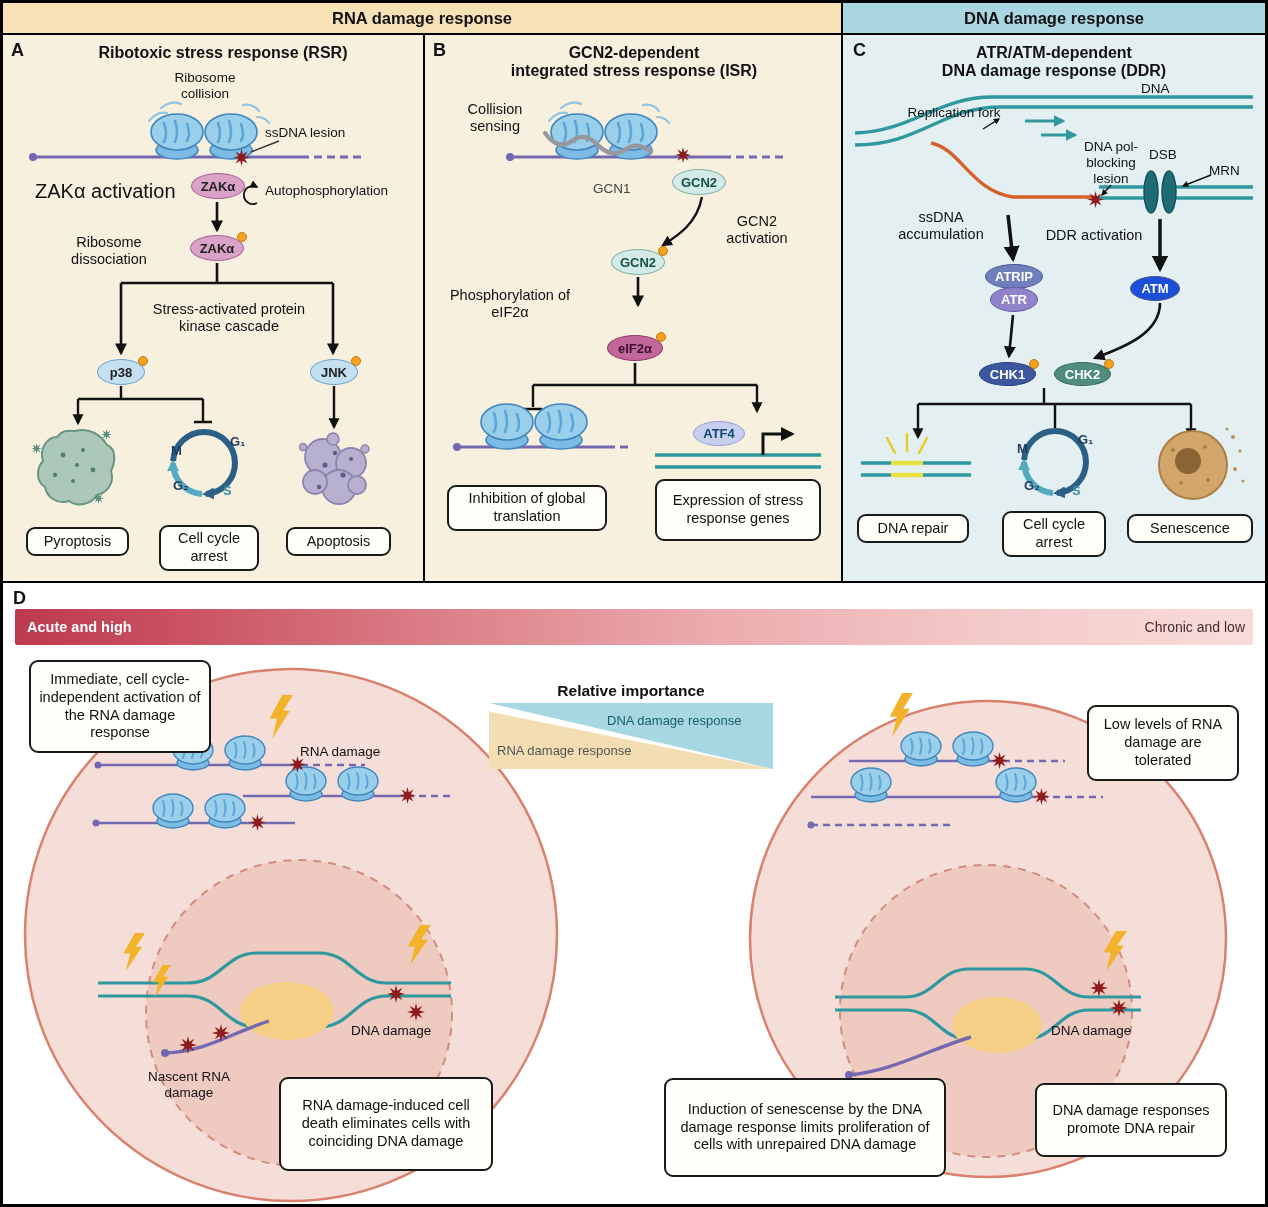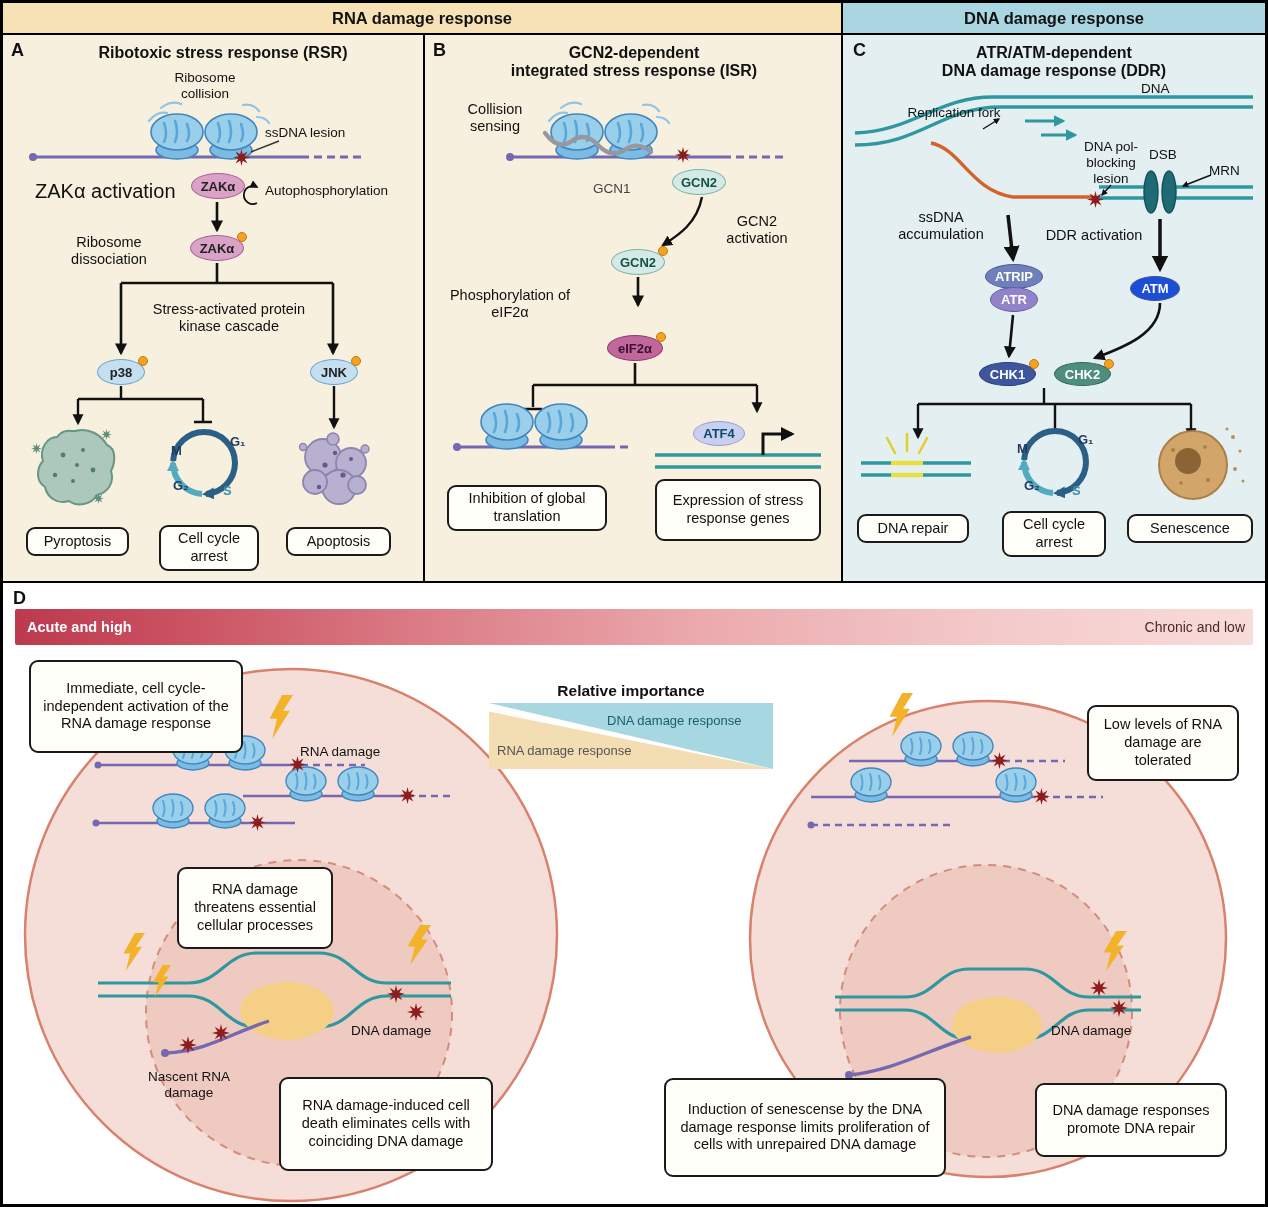--- a/index.html
+++ b/index.html
@@ -397,31 +397,28 @@
     <div class="t" style="left:1110px;top:36px;width:132px;text-align:right;color:#4a2a2a;font-size:14px">Chronic and low</div>
 
     <div class="t b c" style="left:478px;top:99px;width:300px;font-size:15.5px">Relative importance</div>
     <div class="wedges">
       <div class="wedge wg-teal"></div>
       <div class="wedge wg-tan"></div>
     </div>
     <div class="t" style="left:604px;top:130px;color:#19606b;font-size:13px">DNA damage response</div>
     <div class="t" style="left:494px;top:160px;color:#555;font-size:13px">RNA damage response</div>
 
-    <div class="obox" style="left:26px;top:77px;width:214px;height:93px">
+    <div class="obox" style="left:26px;top:77px;width:182px;height:93px">
         <span>Immediate, cell cycle-independent activation of the RNA damage response</span>
       </div>
     <div class="bolt" style="left:264px;top:112px;width:26px;height:44px"></div>
     <div class="t" style="left:297px;top:161px">RNA damage</div>
     <div class="star" style="left:286px;top:173px;width:17px;height:17px"></div>
     <div class="star" style="left:396px;top:204px;width:17px;height:17px"></div>
     <div class="star" style="left:246px;top:231px;width:17px;height:17px"></div>
-    <div class="obox" style="left:174px;top:284px;width:156px;height:82px">
-        <span>RNA damage threatens essential cellular processes</span>
-      </div>
     <div class="bolt" style="left:118px;top:350px;width:24px;height:38px"></div>
     <div class="bolt" style="left:148px;top:382px;width:20px;height:32px"></div>
     <div class="bolt" style="left:402px;top:342px;width:26px;height:40px"></div>
     <div class="star" style="left:176px;top:453px;width:18px;height:18px"></div>
     <div class="star" style="left:209px;top:441px;width:18px;height:18px"></div>
     <div class="star" style="left:384px;top:402px;width:18px;height:18px"></div>
     <div class="star" style="left:404px;top:420px;width:18px;height:18px"></div>
     <div class="t" style="left:348px;top:440px">DNA damage</div>
     <div class="t c" style="left:130px;top:486px;width:112px">Nascent RNA damage</div>
     <div class="obox" style="left:276px;top:494px;width:214px;height:94px">

